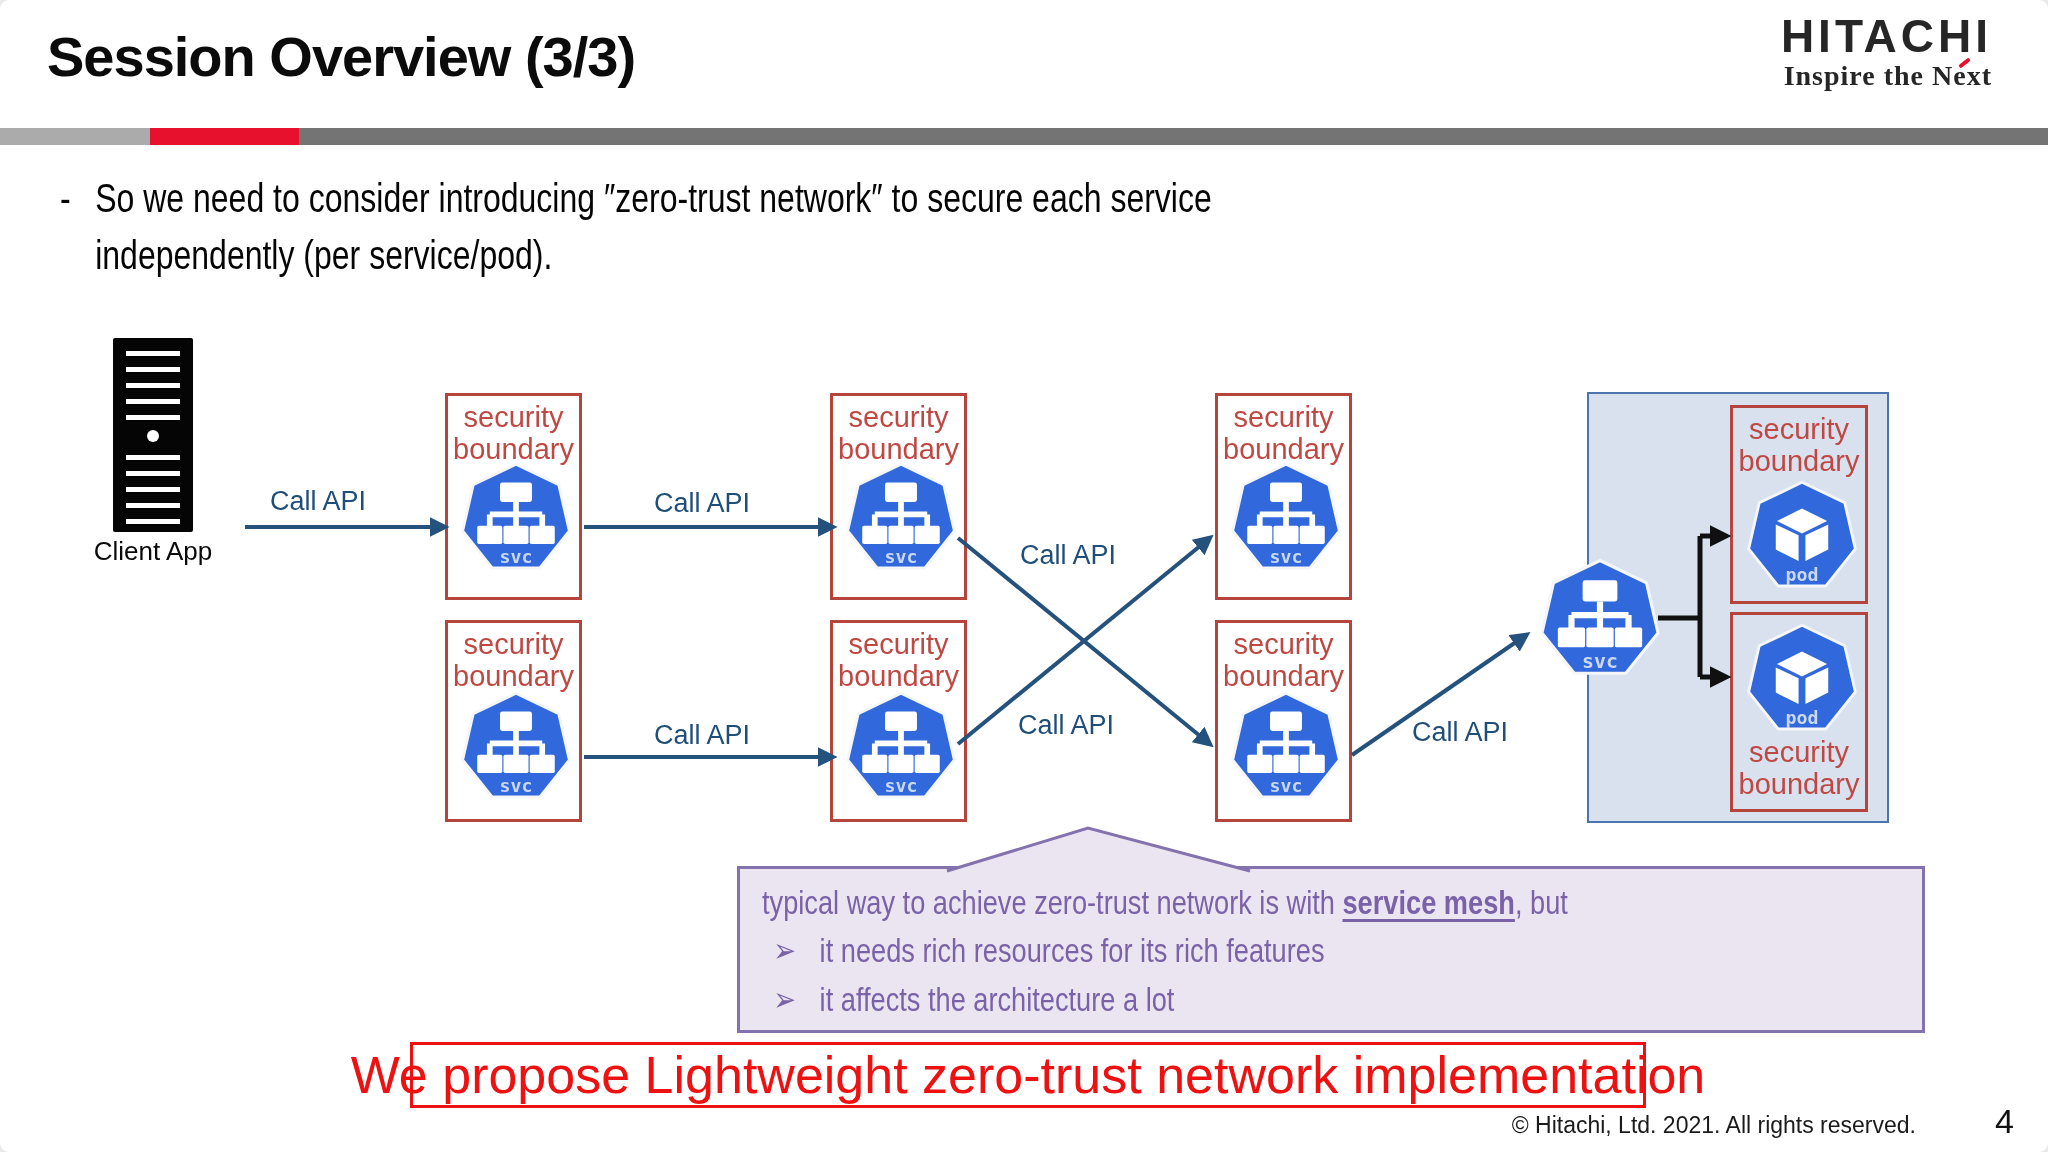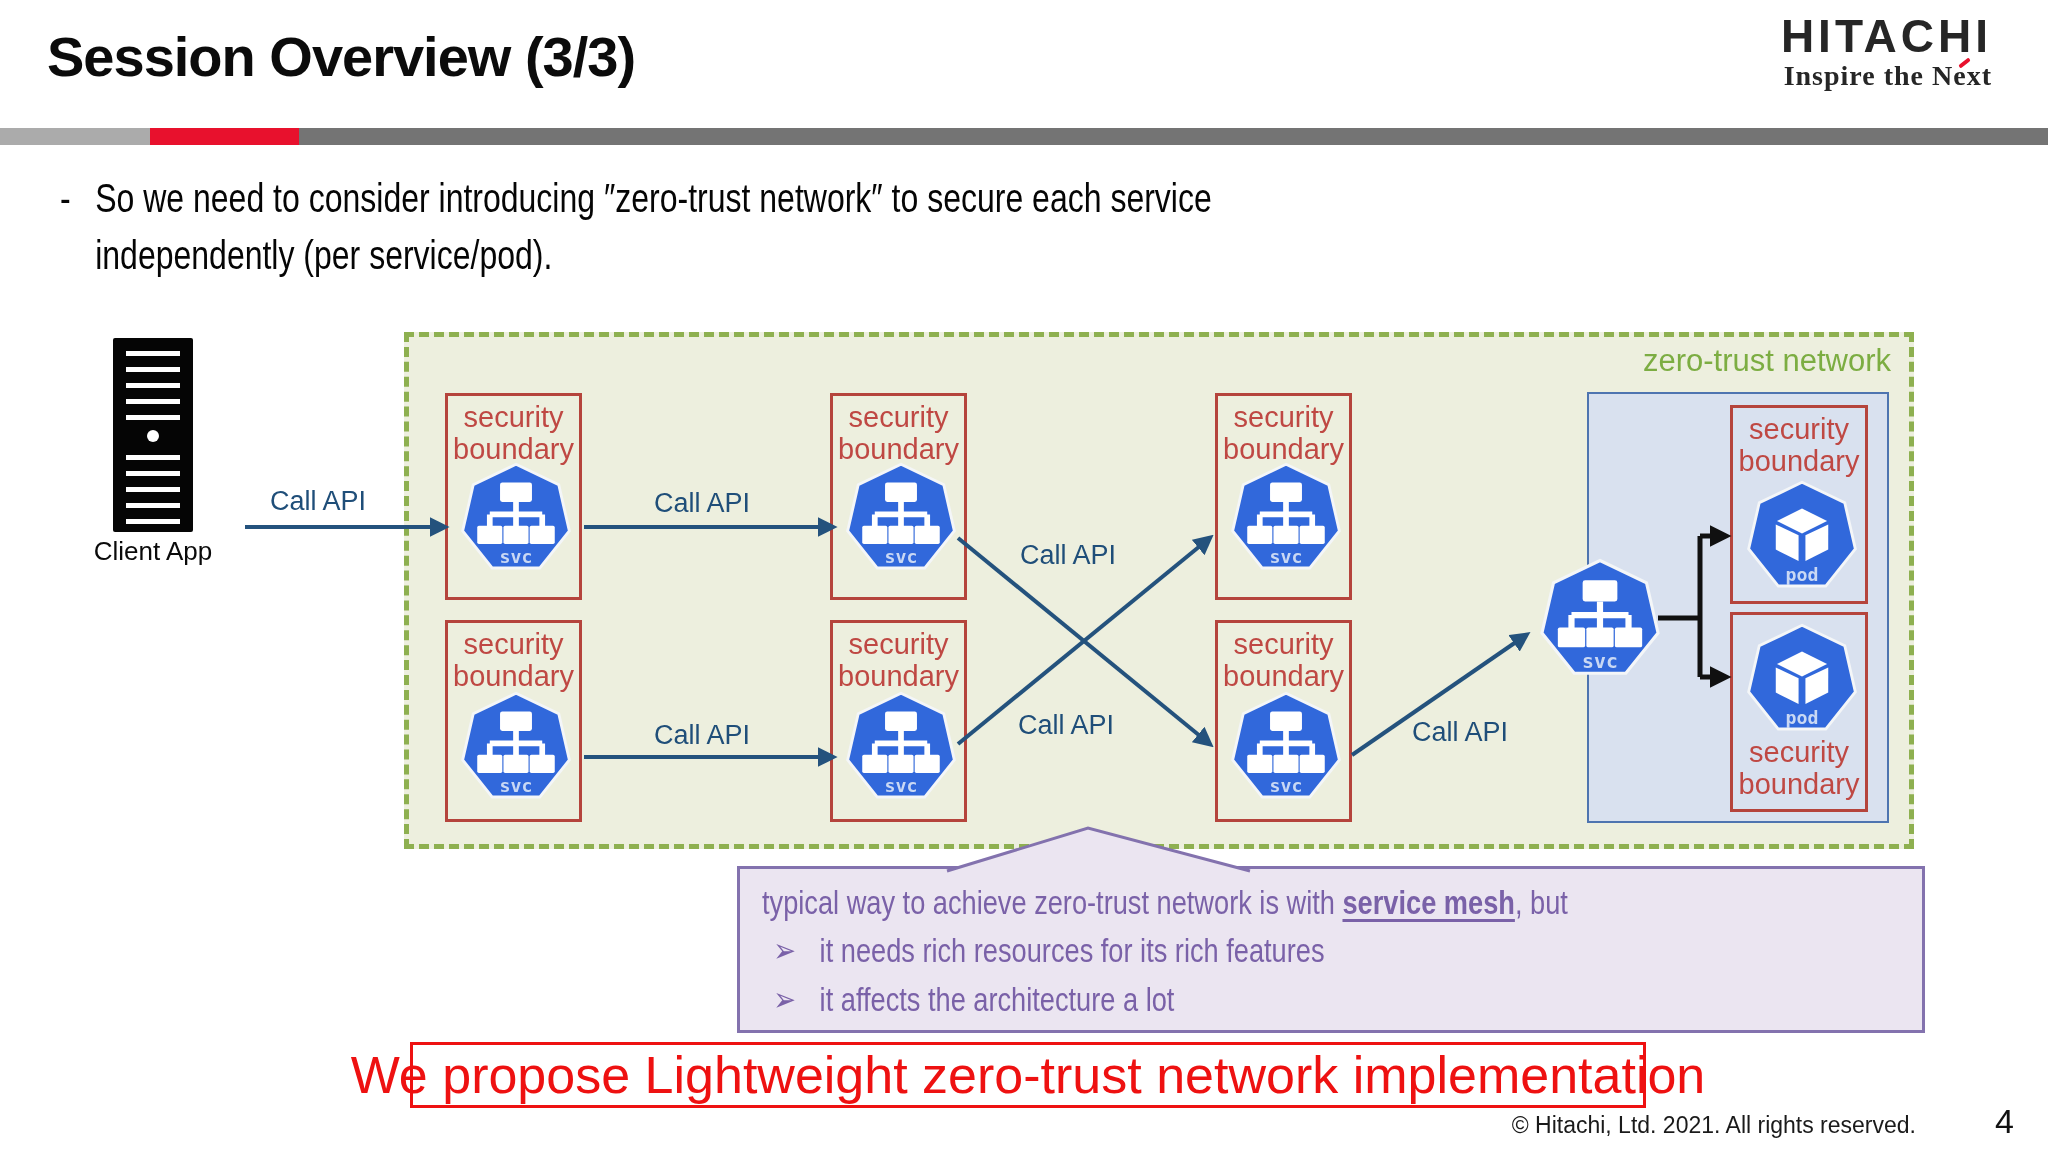--- a/index.html
+++ b/index.html
@@ -7,21 +7,21 @@
     --zone-bg:#EDEFDE; --zone-border:#8EB050; --zone-label-green:#7CAD42;
     --boundary-red:#B5443C; --boundary-text-red:#BF4843;
     --k8s-blue:#3168DB; --arrow-blue:#24527D; --callapi-blue:#1F4E79;
     --panel-fill:#D9E1EF; --panel-border:#4E74B0;
     --callout-bg:#EBE5F1; --callout-border:#8372AE; --callout-text:#7A61A8;
     --proposal-red:#EE1111; --icon-label-blue:#C9D8F4; --ink:#000000;
   }
   *{margin:0;padding:0;box-sizing:border-box;}
   html,body{background:#e9e9e9;}
   .slide{position:relative;width:2048px;height:1152px;background:#ffffff;overflow:hidden;
-         font-family:"Liberation Sans","DejaVu Sans",sans-serif;color:var(--ink);}
+         font-family:"Liberation Sans","DejaVu Sans",sans-serif;color:var(--ink);border-radius:9px;}
   .abs{position:absolute;}
 
   
   .title{left:47px;top:24px;font-size:56px;font-weight:bold;letter-spacing:-1px;color:#0b0b0b;}
   .logo{right:56px;top:12px;text-align:right;color:#262626;}
   .logo-brand{font-size:46px;font-weight:bold;letter-spacing:4px;line-height:1.05;}
   .logo-tagline{position:relative;display:inline-block;font-family:"Liberation Serif","DejaVu Serif",serif;
                 font-size:28px;font-weight:bold;letter-spacing:1px;}
   .logo-accent{position:absolute;right:21px;top:1px;width:13px;height:4px;background:var(--accent-red);
                transform:rotate(-38deg);border-radius:2px;}
@@ -92,23 +92,20 @@
   <div class="abs bar dark"></div>
 
   <div class="abs bullet">
     <span class="bullet-marker">-</span>
     <div>
       <div>So we need to consider introducing ″zero-trust network″ to secure each service</div>
       <div>independently (per service/pod).</div>
     </div>
   </div>
 
-  <div class="abs zone">
-    <div class="zone-label">zero-trust network</div>
-  </div>
 
   <div class="abs panel"></div>
 
   <svg class="abs client-icon" viewBox="0 0 80 194">
     <rect x="0" y="0" width="80" height="194" rx="2" fill="#050505"></rect>
     <g fill="#ffffff">
       <rect x="13" y="13" width="54" height="5"></rect>
         <rect x="13" y="29" width="54" height="5"></rect>
       <rect x="13" y="45" width="54" height="5"></rect>
         <rect x="13" y="61" width="54" height="5"></rect>

